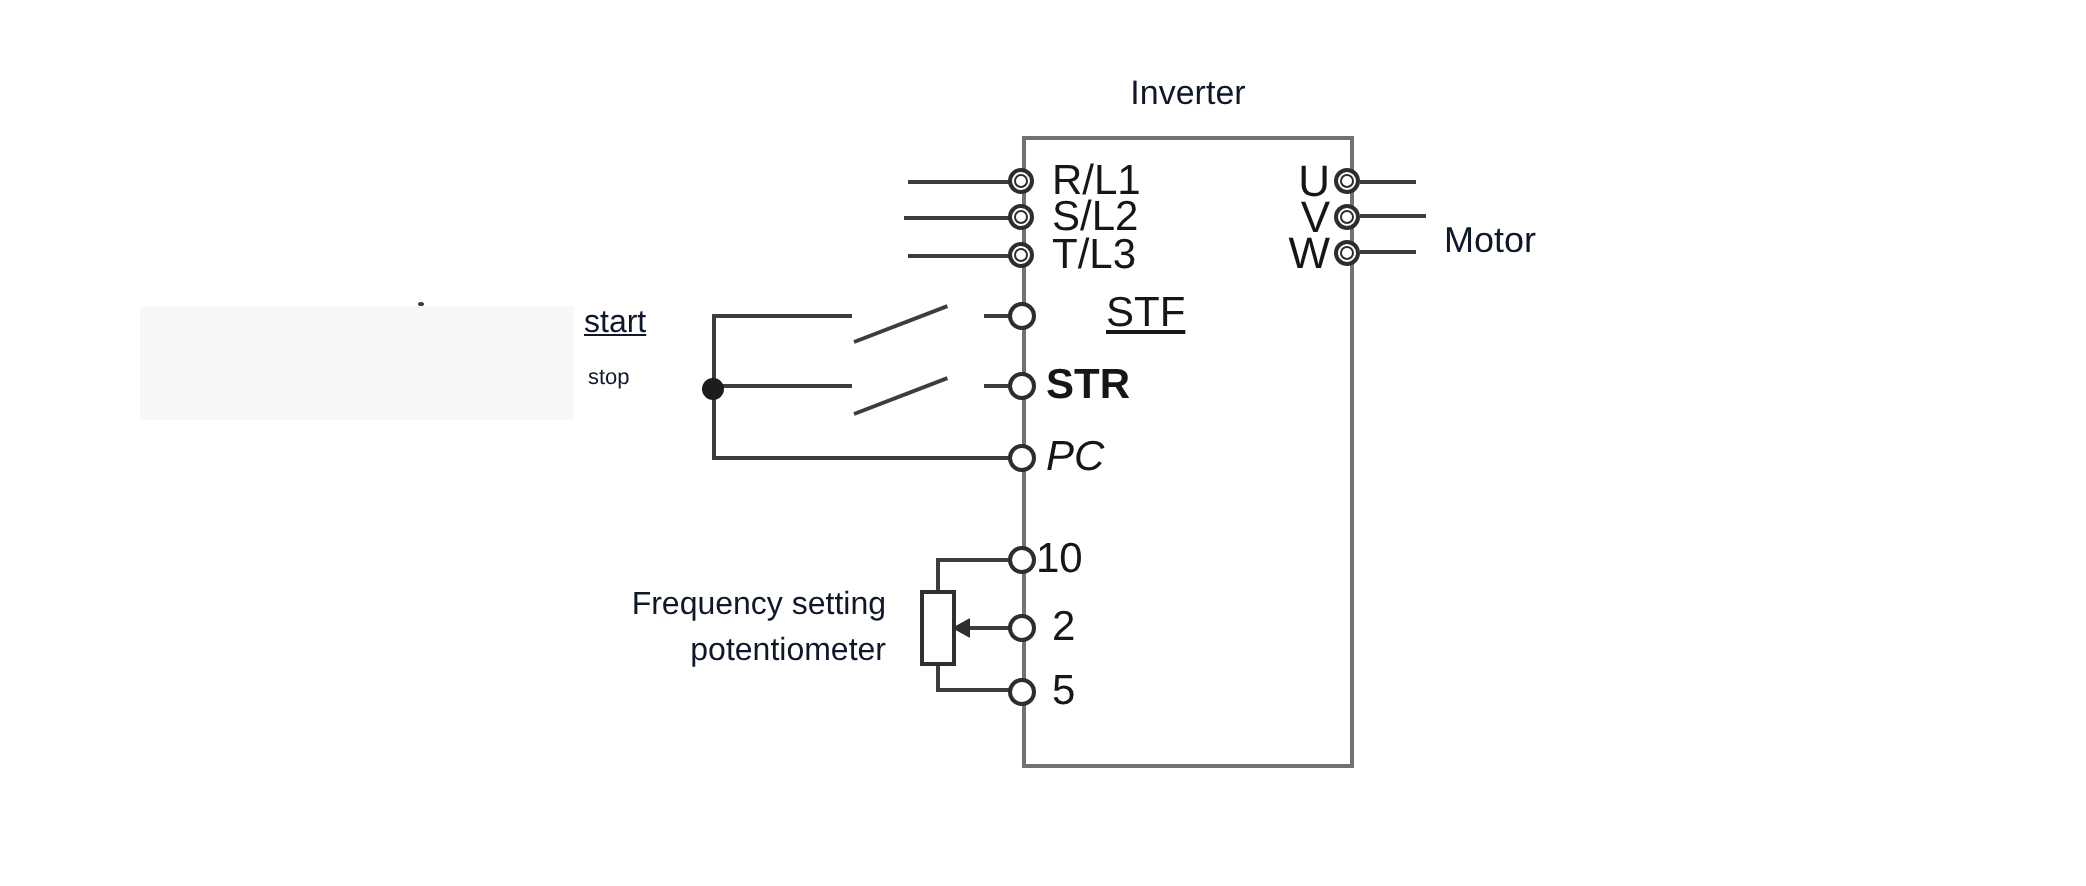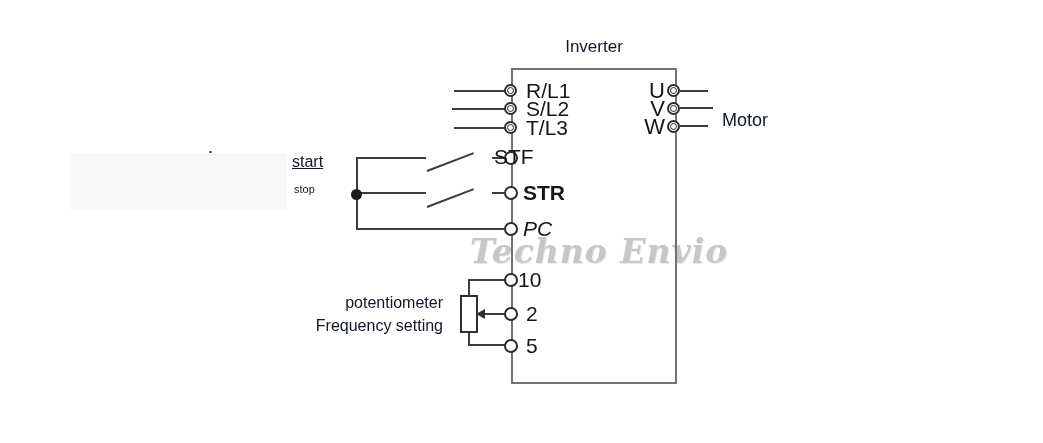--- a/index.html
+++ b/index.html
@@ -55,21 +55,20 @@
   .freq  { left:280px; top:291px; width:163px; text-align:right; font-size:16px; line-height:23px; }
 </style>
 </head>
 <body>
 
 <div class="canvas">
 
   <div class="bg-artifact"></div>
   <div class="dot-artifact"></div>
 
-  <div class="watermark">Techno Envio</div>
 
   <div class="inverter-box"></div>
   <div class="lbl title">Inverter</div>
 
   <div class="wire" style="left:454px;top:90px;width:52px;height:2px;"></div>
   <div class="wire" style="left:452px;top:108px;width:54px;height:2px;"></div>
   <div class="wire" style="left:454px;top:127px;width:52px;height:2px;"></div>
 
   <div class="wire" style="left:680px;top:90px;width:28px;height:2px;"></div>
   <div class="wire" style="left:680px;top:107px;width:33px;height:2px;"></div>
@@ -104,32 +103,32 @@
   <div class="term-s" style="left:504px;top:151px;"></div>
   <div class="term-s" style="left:504px;top:186px;"></div>
   <div class="term-s" style="left:504px;top:222px;"></div>
   <div class="term-s" style="left:504px;top:273px;"></div>
   <div class="term-s" style="left:504px;top:307px;"></div>
   <div class="term-s" style="left:504px;top:339px;"></div>
 
   <span class="tl" style="left:526px;top:80px;">R/L1</span>
   <span class="tl" style="left:526px;top:98px;text-align:right;">S/L2</span>
   <span class="tl" style="left:526px;top:117px;">T/L3</span>
-  <span class="tl" style="left:494px;top:146px;">STF</span>
+  <span class="tl" style="left:553px;top:146px;text-decoration:underline;">STF</span>
   <span class="tl" style="left:523px;top:182px;font-weight:bold;">STR</span>
   <span class="tl" style="left:523px;top:218px;font-style:italic;">PC</span>
   <span class="tl" style="left:518px;top:269px;">10</span>
   <span class="tl" style="left:526px;top:303px;">2</span>
   <span class="tl" style="left:526px;top:335px;">5</span>
   <span class="tl tl-out" style="left:625px;top:80px;">U</span>
   <span class="tl tl-out" style="left:625px;top:98px;">V</span>
   <span class="tl tl-out" style="left:625px;top:116px;">W</span>
 
   <div class="lbl motor">Motor</div>
   <div class="lbl start">start</div>
   <div class="lbl stop">stop</div>
 
   <div class="lbl freq">
+    <div>Frequency setting</div>
     <div>potentiometer</div>
-    <div>Frequency setting</div>
   </div>
 
 </div>
 
 </body></html>

